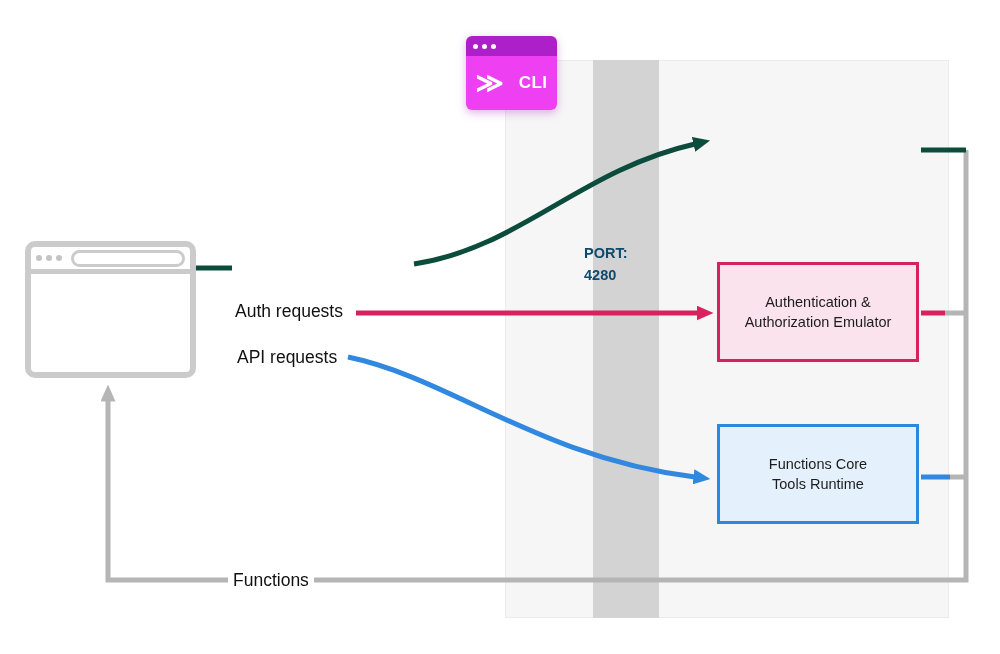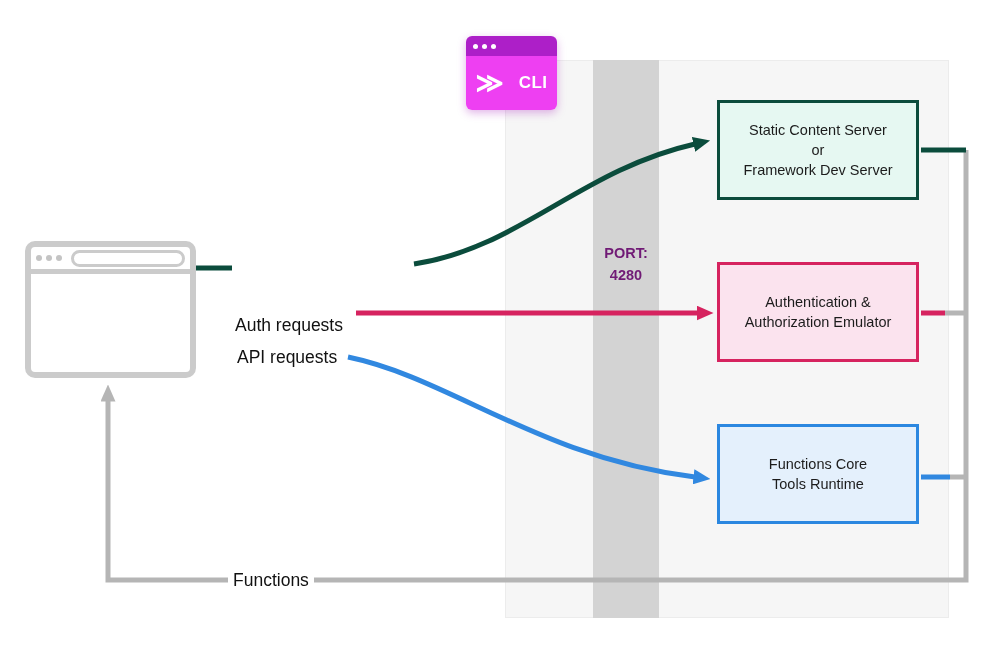--- a/index.html
+++ b/index.html
@@ -30,24 +30,24 @@
     position: absolute;
     left: 593px; top: 60px;
     width: 66px; height: 558px;
     background: #d3d3d3;
     z-index: 2;
   }
   .port-label {
     position: absolute;
     left: 584px; top: 243px;
     width: 84px;
-    text-align: center;
+    text-align: left;
     font-size: 14.5px;
     font-weight: 700;
-    color: #701a75;
+    color: #0c4a6e;
     white-space: pre-line;
     line-height: 1.5;
     z-index: 3;
   }
 
   
   .svc-box {
     position: absolute;
     left: 717px;
     width: 202px; height: 100px;
@@ -150,21 +150,21 @@
     position: absolute;
     font-size: 17.5px;
     color: #111111;
     background: #ffffff;
     padding: 0 5px;
     line-height: 22px;
     z-index: 6;
     white-space: nowrap;
   }
   .lbl-static   { left: 228px; top: 257px; }
-  .lbl-auth     { left: 230px; top: 314px; }
+  .lbl-auth     { left: 230px; top: 300px; }
   .lbl-api      { left: 232px; top: 346px; }
   .lbl-response { left: 228px; top: 569px; }
 
   
   .arrows {
     position: absolute;
     left: 0; top: 0;
     width: 1000px; height: 654px;
     z-index: 5;
     pointer-events: none;
@@ -174,25 +174,20 @@
 <body>
 
 <div class="stage">
 
   <div class="panel"></div>
 
   <div class="port-bar"></div>
   <div class="port-label">PORT:
 4280</div>
 
-  <div class="svc-box svc-static">
-    <span>Static Content Server
-or
-Framework Dev Server</span>
-  </div>
   <div class="svc-box svc-functions">
     <span>Functions Core
 Tools Runtime</span>
   </div>
   <div class="svc-box svc-auth">
     <span>Authentication &amp;
 Authorization Emulator</span>
   </div>
 
   <svg class="arrows" viewBox="0 0 1000 654" xmlns="http://www.w3.org/2000/svg">

